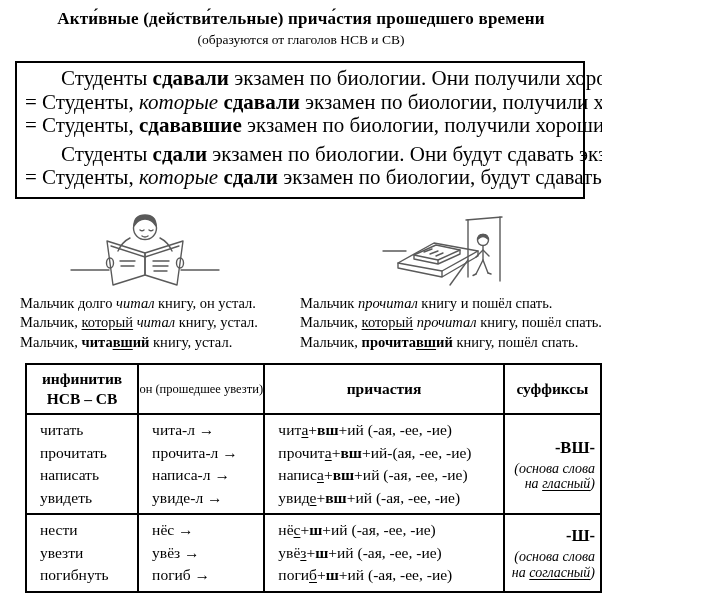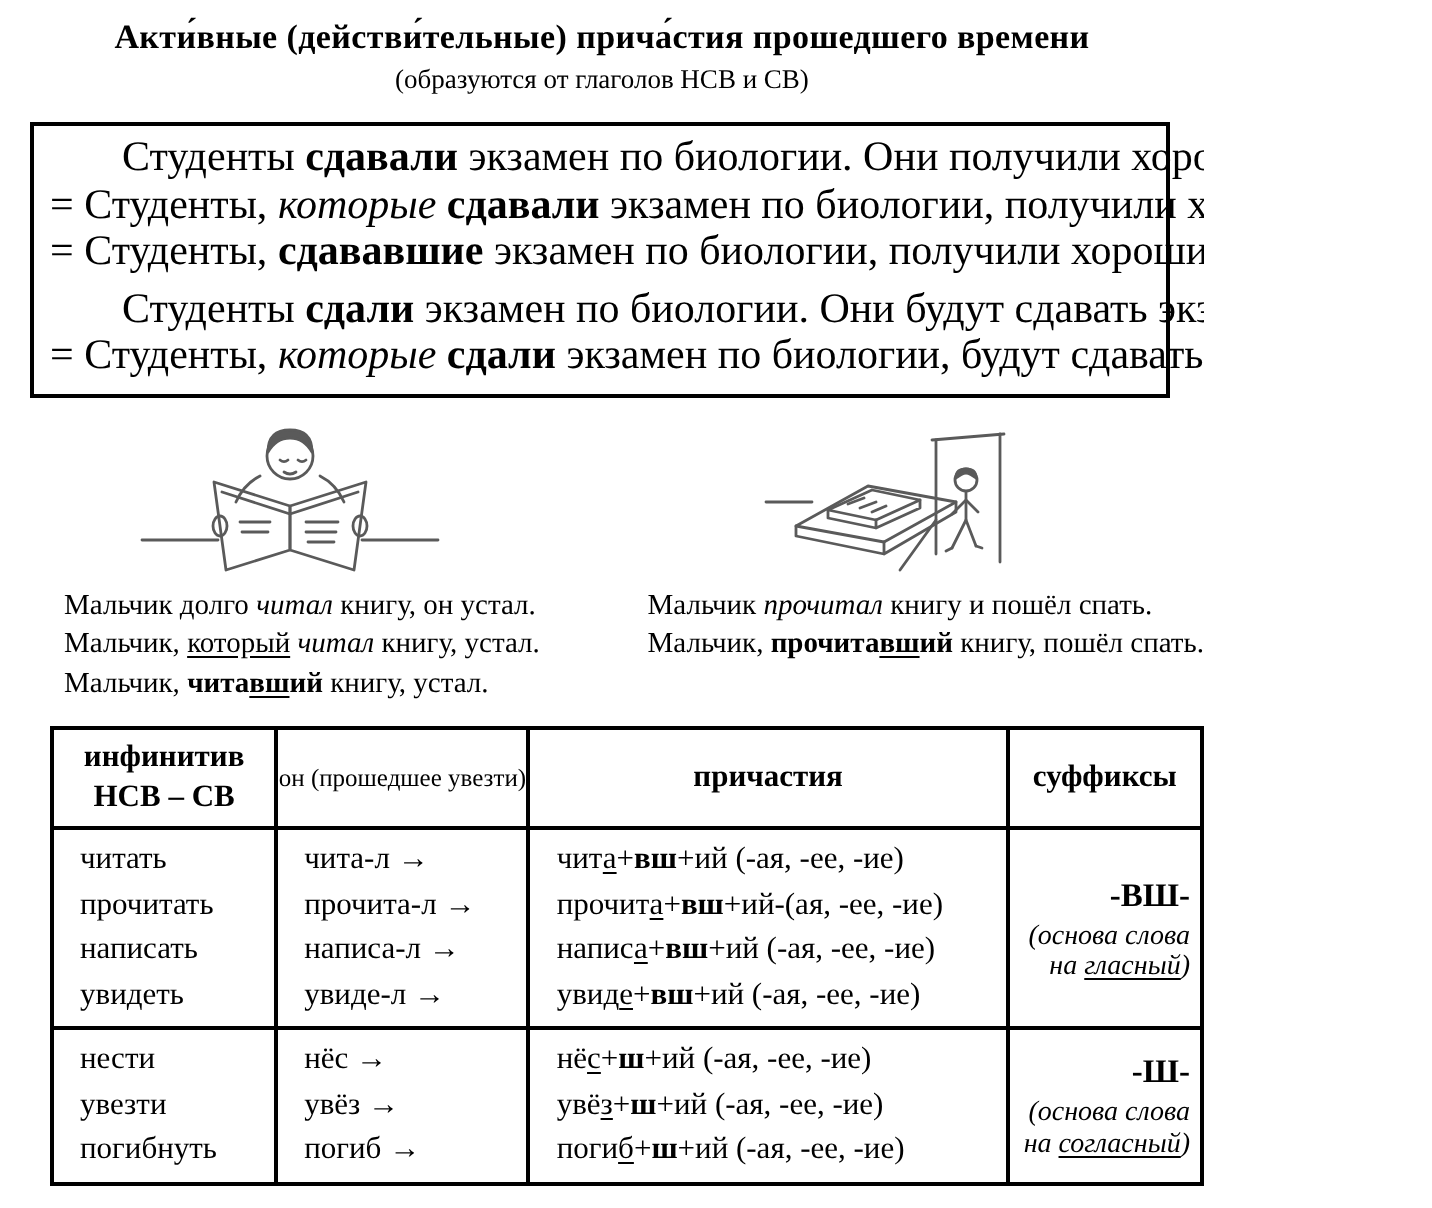--- a/index.html
+++ b/index.html
@@ -16,21 +16,21 @@
   .ex-group.g2 { margin-top:5px; }
 
   .figures { display:flex; margin-top:6px; height:84px; }
   .fig-cell { display:flex; align-items:flex-end; justify-content:center; }
   .fig-cell.left { width:345px; }
   .fig-cell.right { width:371px; }
   .sketch { stroke:#5a5a5a; fill:none; stroke-width:1.4; stroke-linecap:round; stroke-linejoin:round; }
 
   .captions { display:flex; margin-top:5px; font-size:14.5px; }
   .caption-col { line-height:19.5px; }
-  .caption-col.left { padding-left:32px; width:337px; }
+  .caption-col.left { padding-left:20px; width:337px; }
   .caption-col.right { padding-left:0; }
   .cap-line { white-space:nowrap; }
 
   i { font-style:italic; }
   b { font-weight:bold; }
   u { text-underline-offset:2px; }
 
   table.grammar { border-collapse:collapse; margin:11px 0 0 25px; table-layout:fixed; }
   table.grammar th, table.grammar td { border:2px solid #000; }
   th.hdr { font-size:15.5px; font-weight:bold; text-align:center; vertical-align:middle; height:50px; }
@@ -109,20 +109,21 @@
   </div>
 
   <div class="captions">
     <div class="caption-col left">
       <div class="cap-line">Мальчик долго <i>читал</i> книгу, он устал.</div>
       <div class="cap-line">Мальчик, <u>который</u> <i>читал</i> книгу, устал.</div>
       <div class="cap-line">Мальчик, <b>чита<u>вш</u>ий</b> книгу, устал.</div>
     </div>
     <div class="caption-col right">
       <div class="cap-line">Мальчик <i>прочитал</i> книгу и пошёл спать.</div>
+      <div class="cap-line">Мальчик, <u>который</u> <i>прочитал</i> книгу, пошёл спать.</div>
       <div class="cap-line">Мальчик, <b>прочита<u>вш</u>ий</b> книгу, пошёл спать.</div>
     </div>
   </div>
 
   <table class="grammar">
     <colgroup>
       <col style="width:135px">
         <col style="width:145px">
         <col style="width:266px">
         <col style="width:124px">

